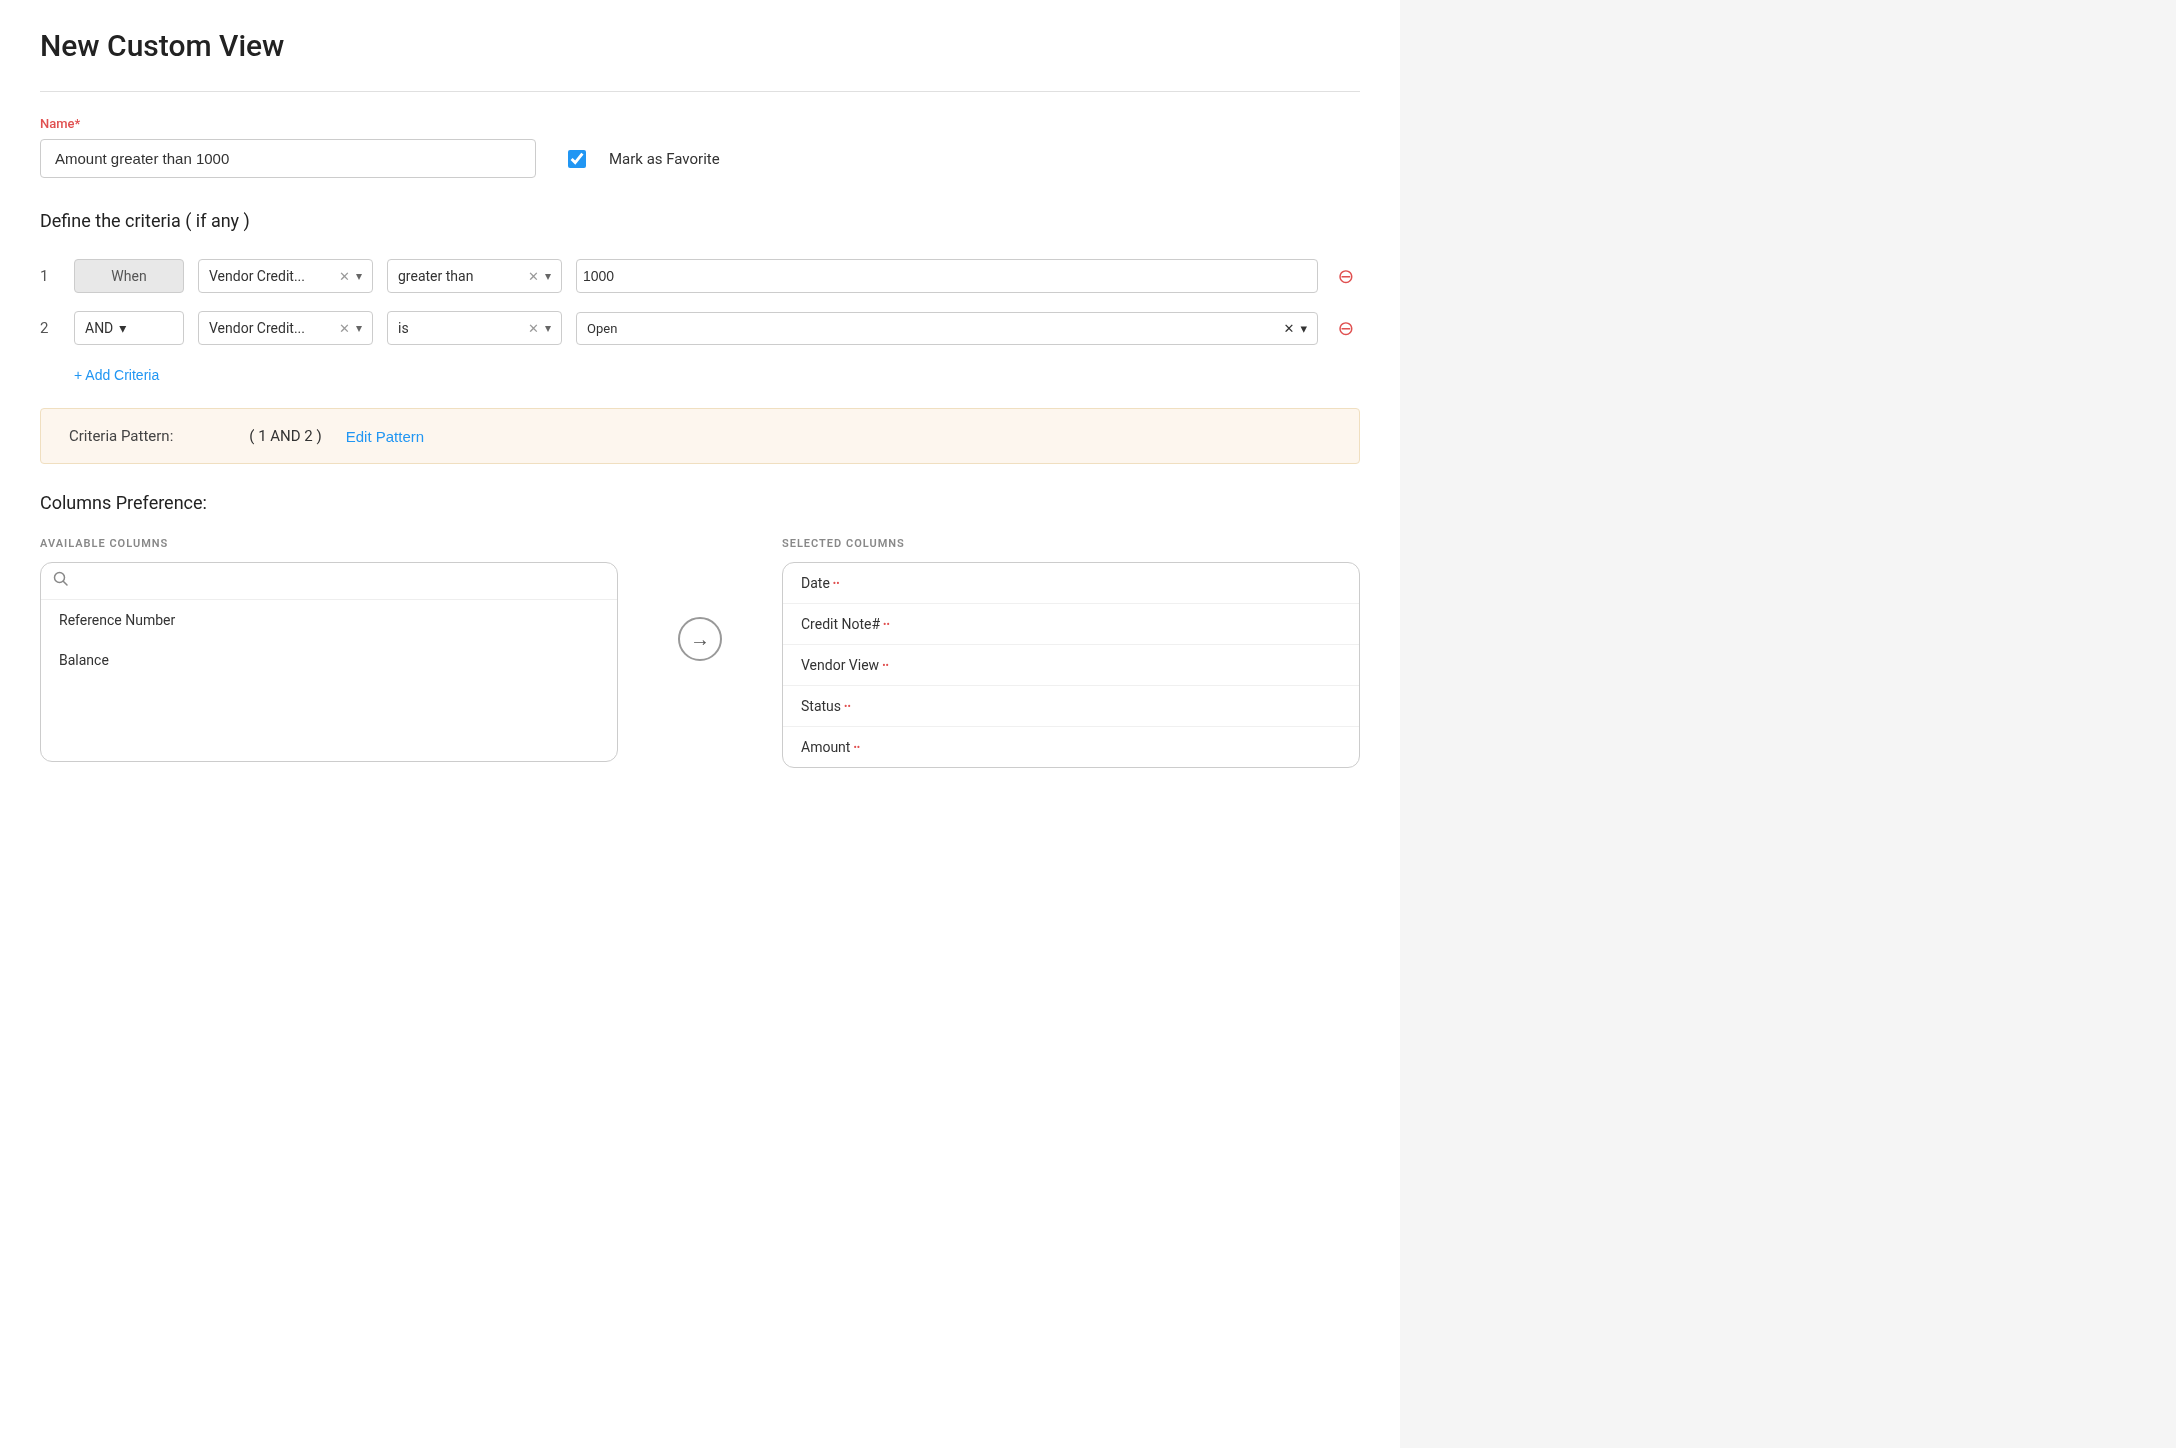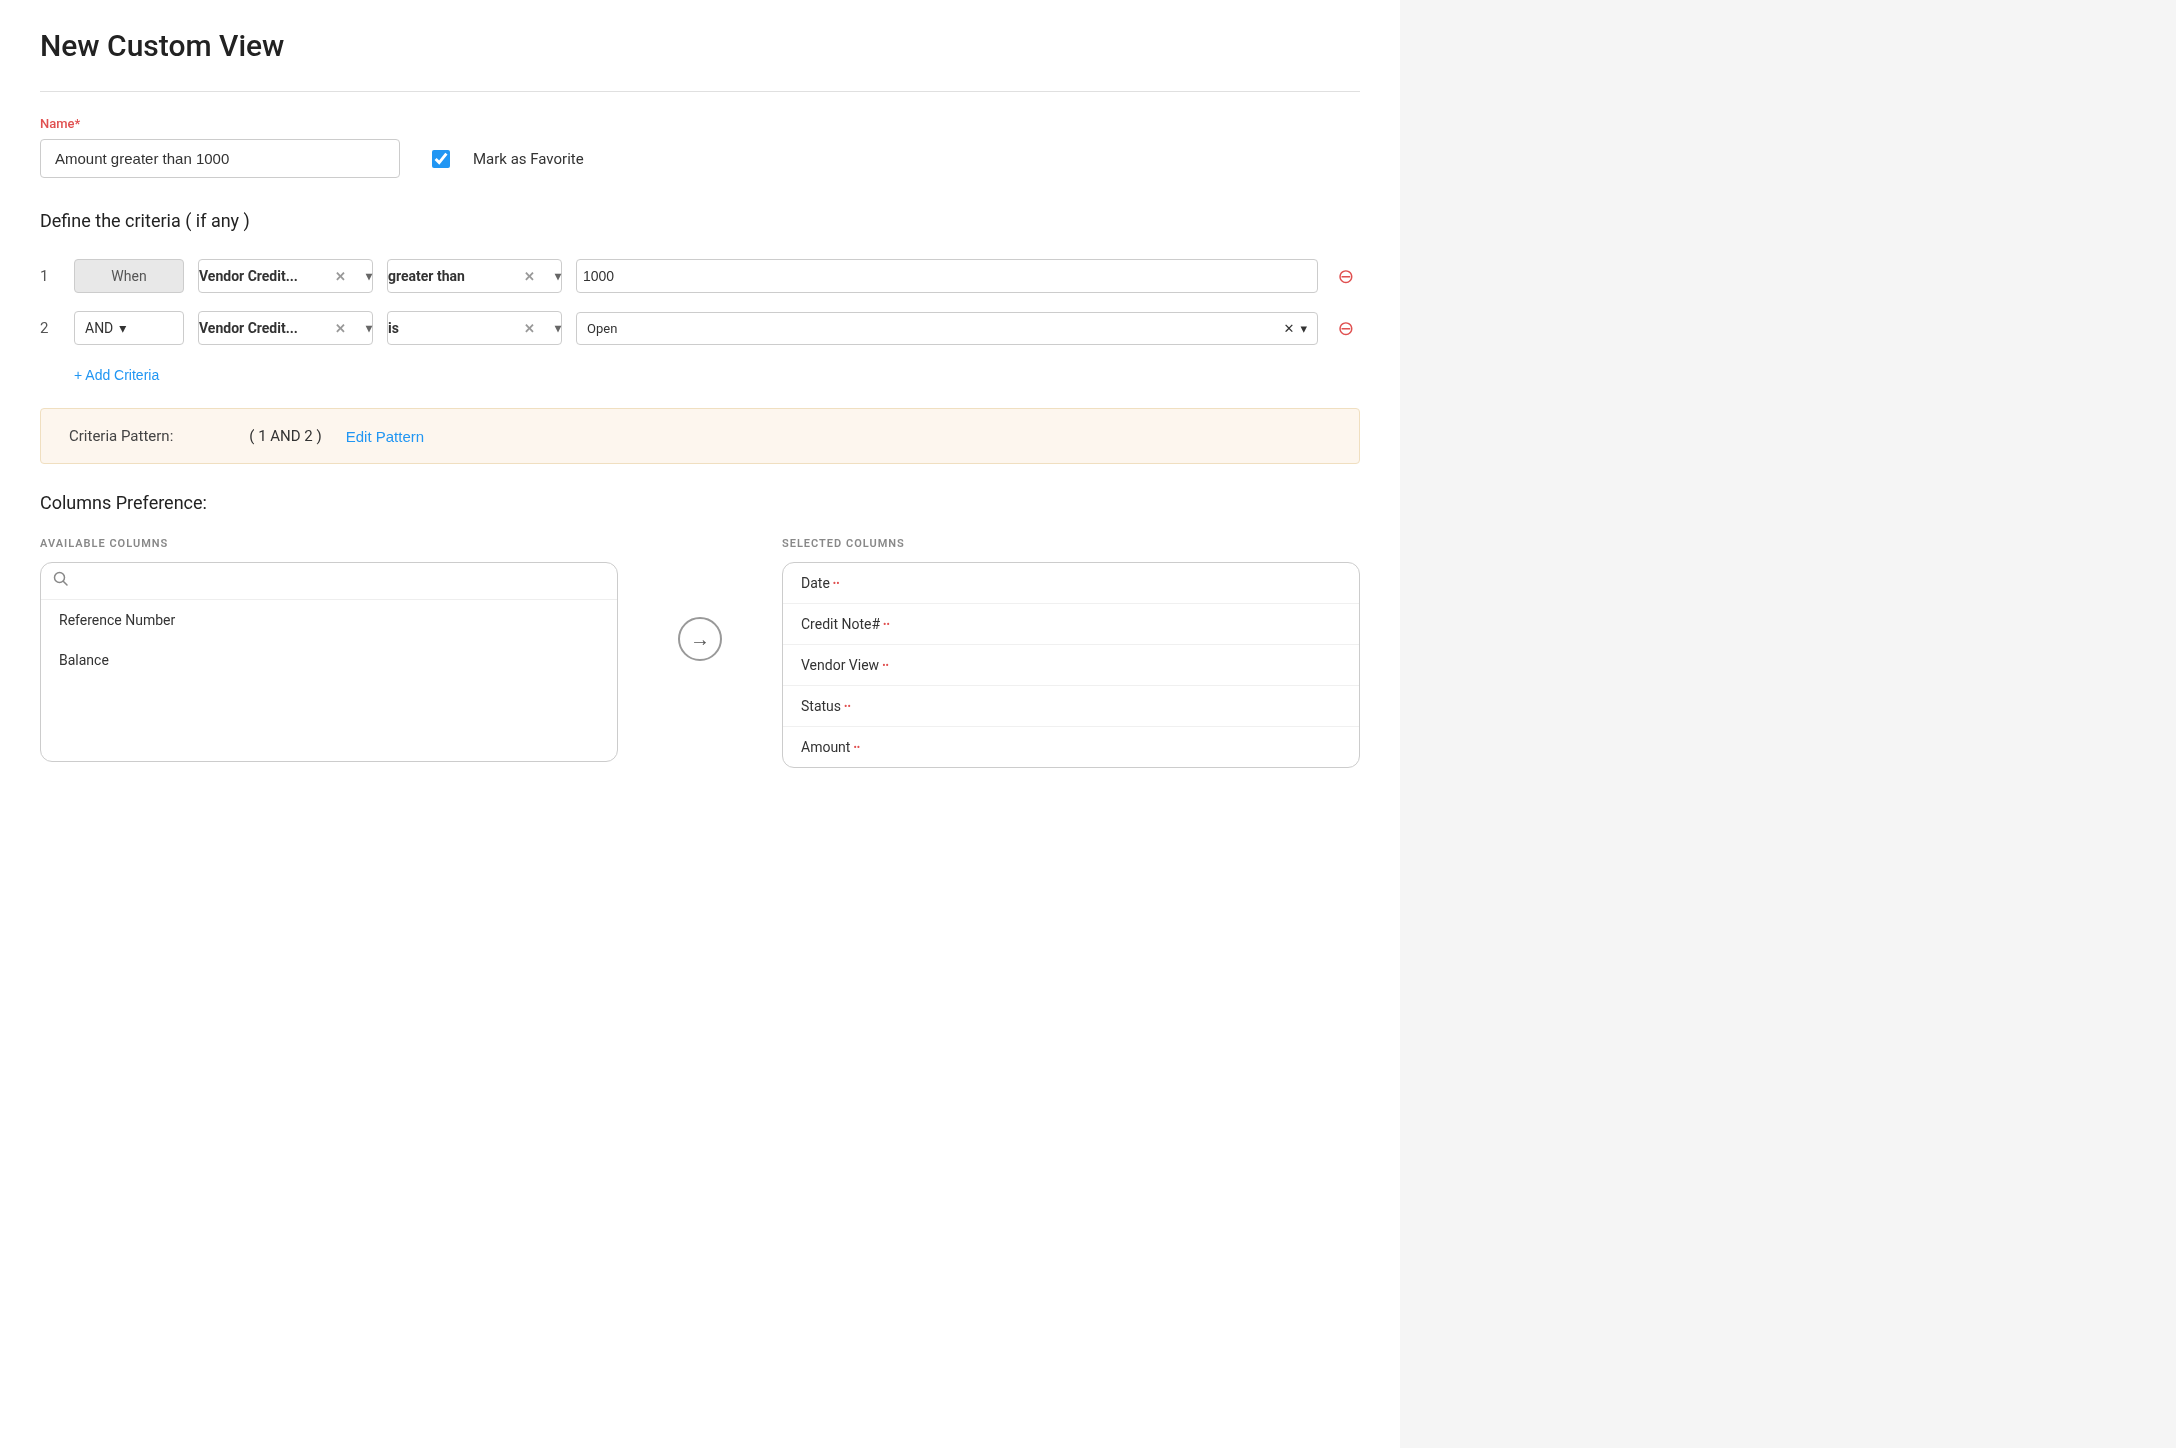--- a/index.html
+++ b/index.html
@@ -32,21 +32,21 @@
       font-weight: 500;
       margin-bottom: 8px;
     }
     .name-row {
       display: flex;
       align-items: center;
       gap: 32px;
       margin-bottom: 32px;
     }
     .name-input {
-      width: 360px;
+      width: 496px;
       padding: 10px 14px;
       border: 1px solid #ccc;
       border-radius: 4px;
       font-size: 15px;
       color: #333;
       background: #fff;
       outline: none;
     }
     .favorite-row {
       display: flex;
@@ -93,28 +93,27 @@
       color: #555;
       min-width: 110px;
       text-align: center;
     }
     .select-field {
       display: flex;
       align-items: center;
       border: 1px solid #ccc;
       border-radius: 4px;
       background: #fff;
-      padding: 8px 0;
-      font-size: 14px;
-      color: #333;
-      gap: 20px;
+      padding: 8px 10px;
+      font-size: 14px;
+      color: #333;
+      gap: 6px;
       cursor: pointer;
       min-width: 175px;
       position: relative;
-      font-weight: bold;
     }
     .select-field .field-text {
       flex: 1;
       white-space: nowrap;
       overflow: hidden;
       text-overflow: ellipsis;
     }
     .select-field .x-btn {
       color: #999;
       font-size: 13px;

